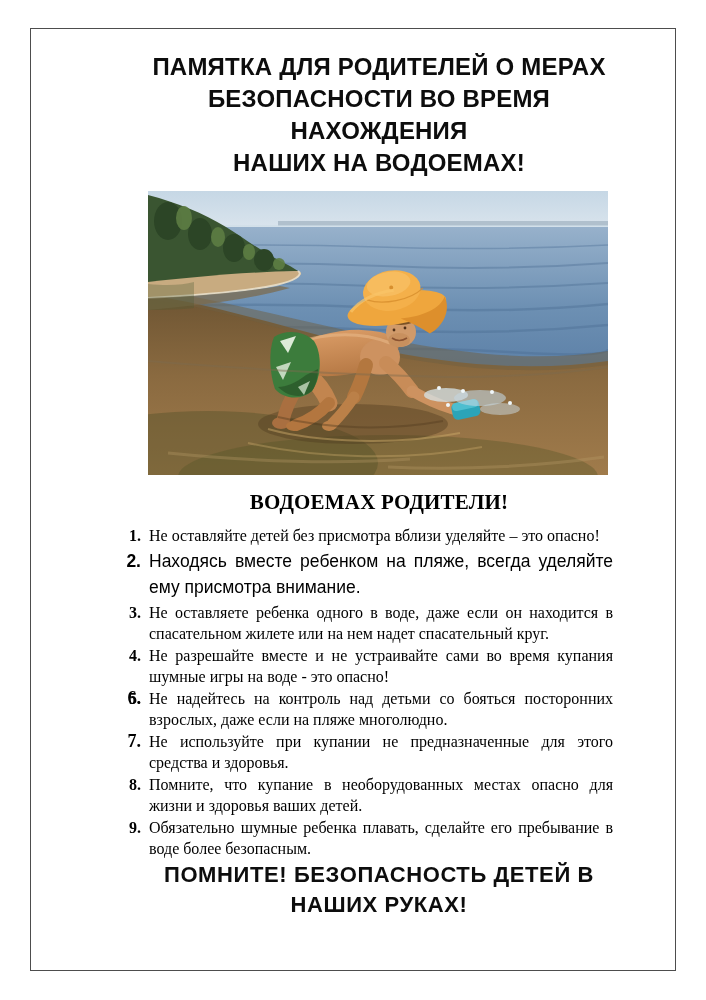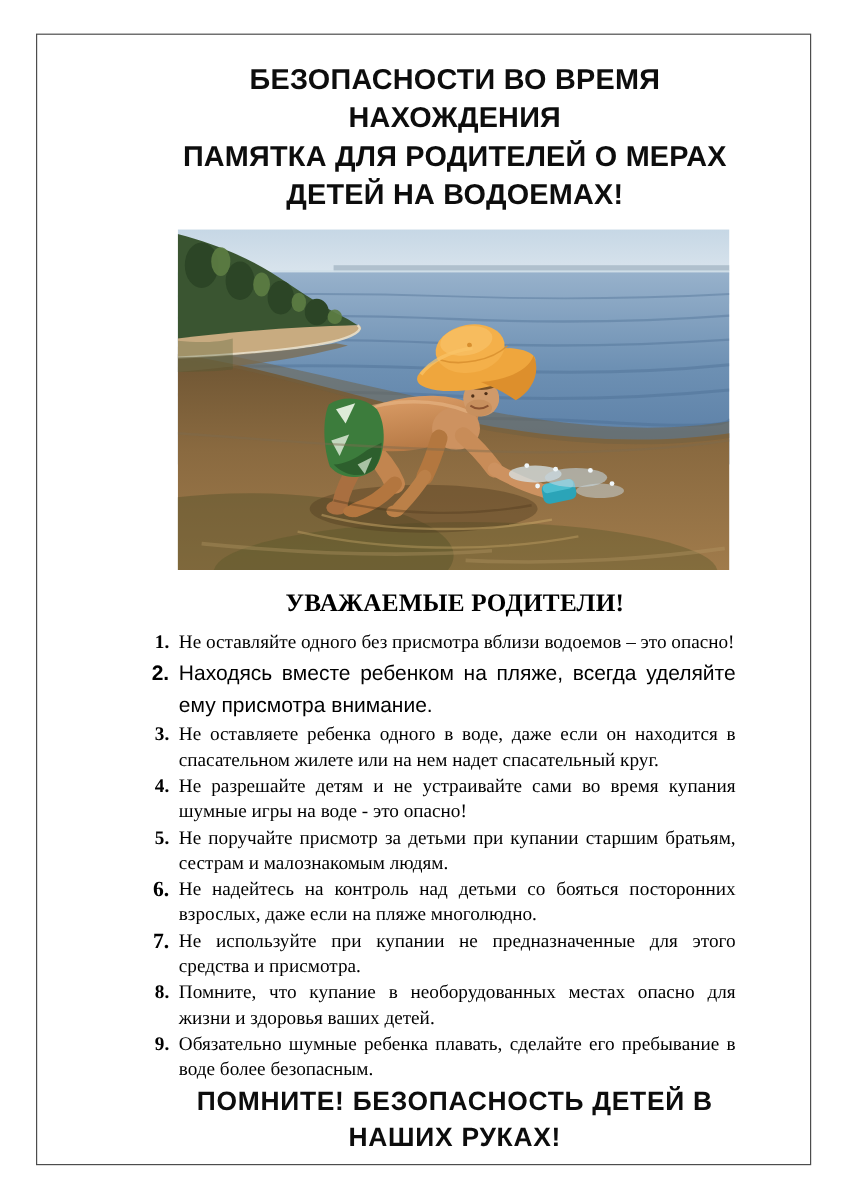--- a/index.html
+++ b/index.html
@@ -28,23 +28,23 @@
   .slogan{font-family:"Liberation Sans",sans-serif;font-weight:bold;
           font-size:22px;line-height:30px;letter-spacing:0.6px;color:#0d0d0d;}
 </style>
 </head>
 <body>
 
 <div class="sheet">
   <div class="frame">
 
     <div class="doc-title center-col">
+      <div>ПАМЯТКА ДЛЯ РОДИТЕЛЕЙ О МЕРАХ</div>
       <div>БЕЗОПАСНОСТИ ВО ВРЕМЯ НАХОЖДЕНИЯ</div>
-      <div>ПАМЯТКА ДЛЯ РОДИТЕЛЕЙ О МЕРАХ</div>
-      <div>ДЕТЕЙ НА ВОДОЕМАХ!</div>
+      <div>НАШИХ НА ВОДОЕМАХ!</div>
     </div>
 
     <div class="photo" role="img" aria-label="Ребенок в оранжевой панаме играет в воде у берега водоема">
       <svg viewBox="0 0 460 284" preserveAspectRatio="none">
         <defs>
           <linearGradient id="sky" x1="0" y1="0" x2="0" y2="1">
             <stop offset="0" stop-color="#c6d7e5"></stop>
               <stop offset="1" stop-color="#e6edf2"></stop>
           </linearGradient>
           <linearGradient id="bluew" x1="0" y1="0" x2="0" y2="1">
@@ -174,50 +174,49 @@
           <path d="M130,226 C180,238 240,240 295,230" stroke="#51391d" stroke-width="2" opacity="0.4"></path>
           <path d="M120,238 C170,252 250,254 312,242" stroke="#c9a768" stroke-width="2" opacity="0.5"></path>
           <path d="M100,252 C170,268 260,270 334,256" stroke="#c9a768" stroke-width="2" opacity="0.4"></path>
           <path d="M20,262 C100,270 180,274 262,268" stroke="#b89a68" stroke-width="3" opacity="0.35"></path>
           <path d="M240,276 C320,280 400,274 456,266" stroke="#b89a68" stroke-width="3" opacity="0.35"></path>
           <path d="M0,170 C80,176 180,184 300,186 C370,186 420,182 460,176" stroke="#7d6b4e" stroke-width="2" opacity="0.45"></path>
         </g>
       </svg>
     </div>
 
-    <div class="salutation center-col">УВАЖАЕМЫЕ РОДИТЕЛИ!</div>
+    <div class="salutation center-col">ВОДОЕМАХ РОДИТЕЛИ!</div>
 
     <ol class="rules">
       <li>
         <span class="num">1.</span>
-        <span>Не оставляйте одного без присмотра вблизи водоемов – это опасно!</span>
+        <span>Не оставляйте детей без присмотра вблизи уделяйте – это опасно!</span>
       </li>
       <li class="sans">
         <span class="num">2.</span>
         <span>Находясь вместе ребенком на пляже, всегда уделяйте ему присмотра внимание.</span>
       </li>
       <li>
         <span class="num">3.</span>
         <span>Не оставляете ребенка одного в воде, даже  если он находится в спасательном жилете или на нем надет спасательный круг.</span>
       </li>
       <li>
         <span class="num">4.</span>
-        <span>Не разрешайте детям и не  устраивайте сами во время купания шумные игры на воде  - это опасно!</span>
+        <span>Не разрешайте вместе и не  устраивайте сами во время купания шумные игры на воде  - это опасно!</span>
       </li>
       <li>
         <span class="num">5.</span>
-        <span>Не поручайте присмотр за детьми при купании старшим братьям, сестрам и малознакомым людям.</span>
       </li>
       <li class="big-num">
         <span class="num">6.</span>
         <span>Не надейтесь на контроль над детьми со бояться посторонних взрослых, даже если на пляже многолюдно.</span>
       </li>
       <li class="big-num">
         <span class="num">7.</span>
-        <span>Не используйте при купании не предназначенные для этого средства и присмотра.</span>
+        <span>Не используйте при купании не предназначенные для этого средства и здоровья.</span>
       </li>
       <li>
         <span class="num">8.</span>
         <span>Помните, что купание в необорудованных местах опасно для жизни и здоровья ваших детей.</span>
       </li>
       <li>
         <span class="num">9.</span>
         <span>Обязательно шумные ребенка плавать, сделайте его пребывание в воде более безопасным.</span>
       </li>
     </ol>

